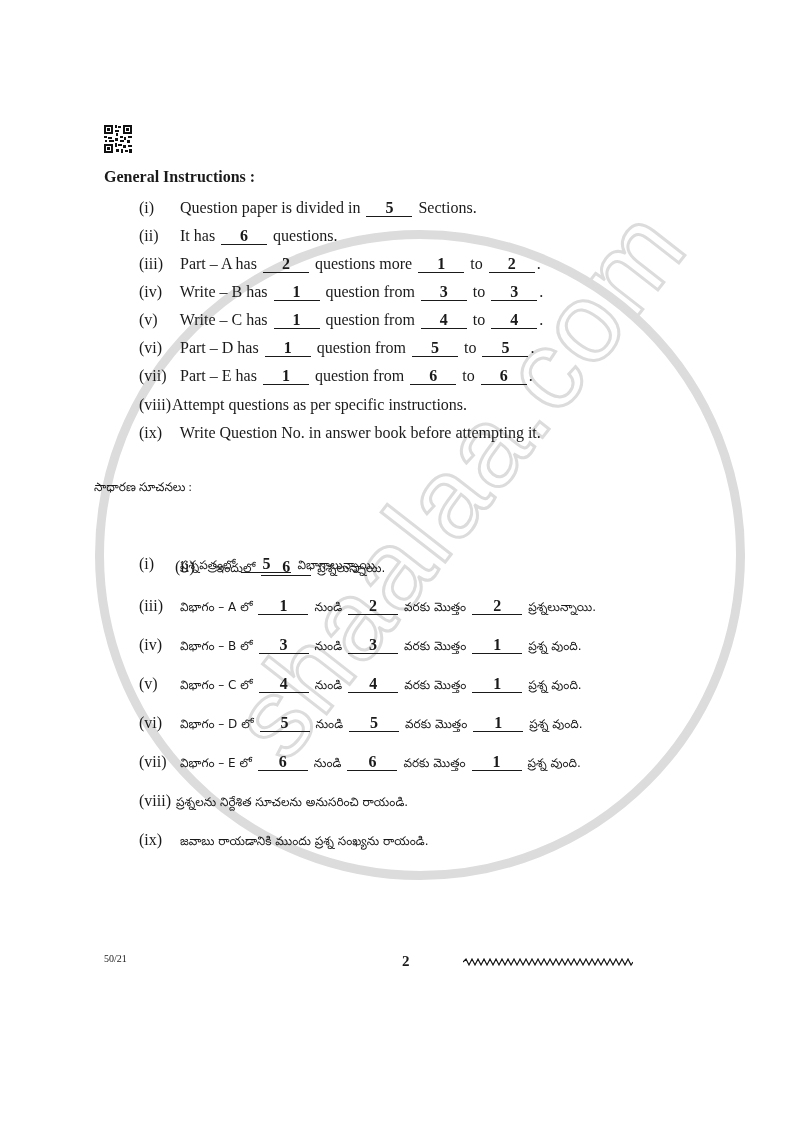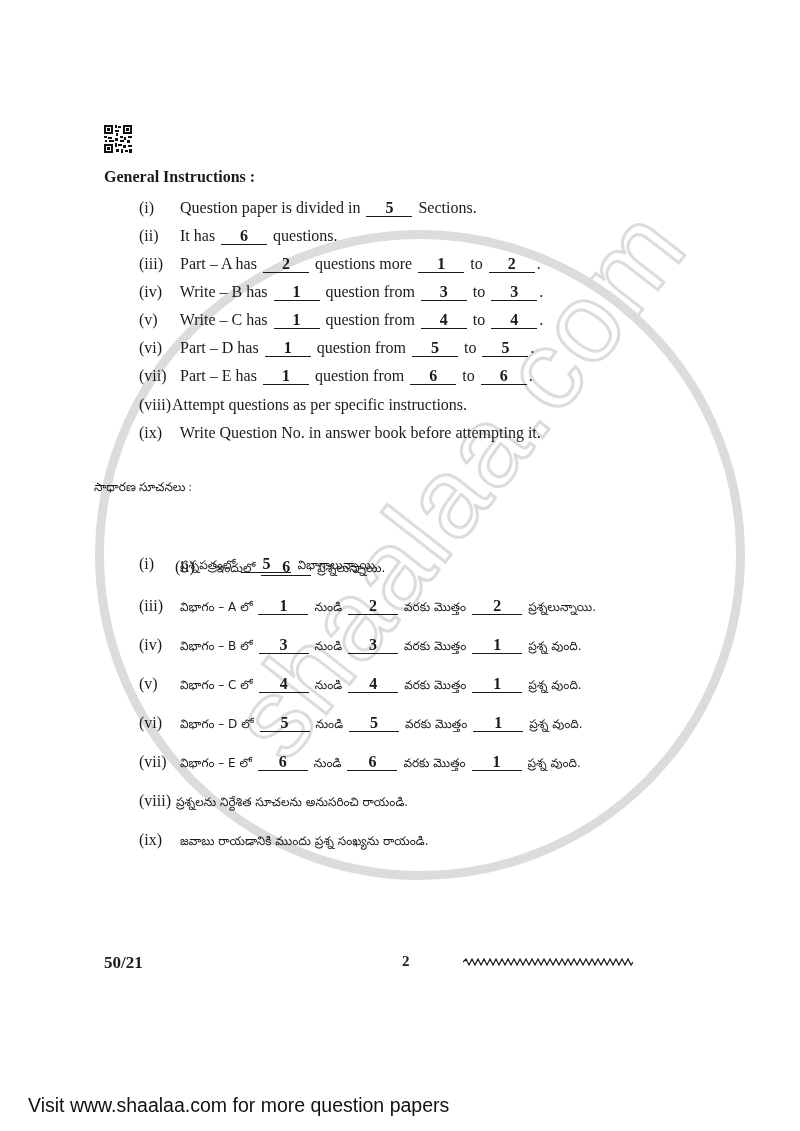--- a/index.html
+++ b/index.html
@@ -112,22 +112,22 @@
       font-size: 12px;
     }
     .tel-blank {
       min-width: 42px;
     }
     .footer-code {
       position: absolute;
       left: 96px;
       top: 953px;
       font-family: "Liberation Serif", "DejaVu Serif", serif;
-      font-weight: bold;
-      font-size: 17px;
+      font-weight: normal;
+      font-size: 10px;
     }
     .footer-page {
       position: absolute;
       left: 394px;
       top: 953px;
       font-family: "Liberation Serif", "DejaVu Serif", serif;
       font-weight: bold;
       font-size: 15px;
     }
     .footer-wave {
@@ -334,15 +334,14 @@
         <span class="tel">జవాబు రాయడానికి ముందు ప్రశ్న సంఖ్యను రాయండి.</span>
       </li>
     </ul>
 
     <div class="footer-code">50/21</div>
     <div class="footer-page">2</div>
     <svg class="footer-wave" viewBox="0 0 170 12" preserveAspectRatio="none">
       <polyline fill="none" stroke="#111" stroke-width="1.2" points="0,6 3,3 6,9 9,3 12,9 15,3 18,9 21,3 24,9 27,3 30,9 33,3 36,9 39,3 42,9 45,3 48,9 51,3 54,9 57,3 60,9 63,3 66,9 69,3 72,9 75,3 78,9 81,3 84,9 87,3 90,9 93,3 96,9 99,3 102,9 105,3 108,9 111,3 114,9 117,3 120,9 123,3 126,9 129,3 132,9 135,3 138,9 141,3 144,9 147,3 150,9 153,3 156,9 159,3 162,9 165,3 168,9 170,6"></polyline>
     </svg>
 
-    <div class="visit">Visit www.shaalaa.com for more question papers</div>
   </div>
 </div>
 
 </body></html>

